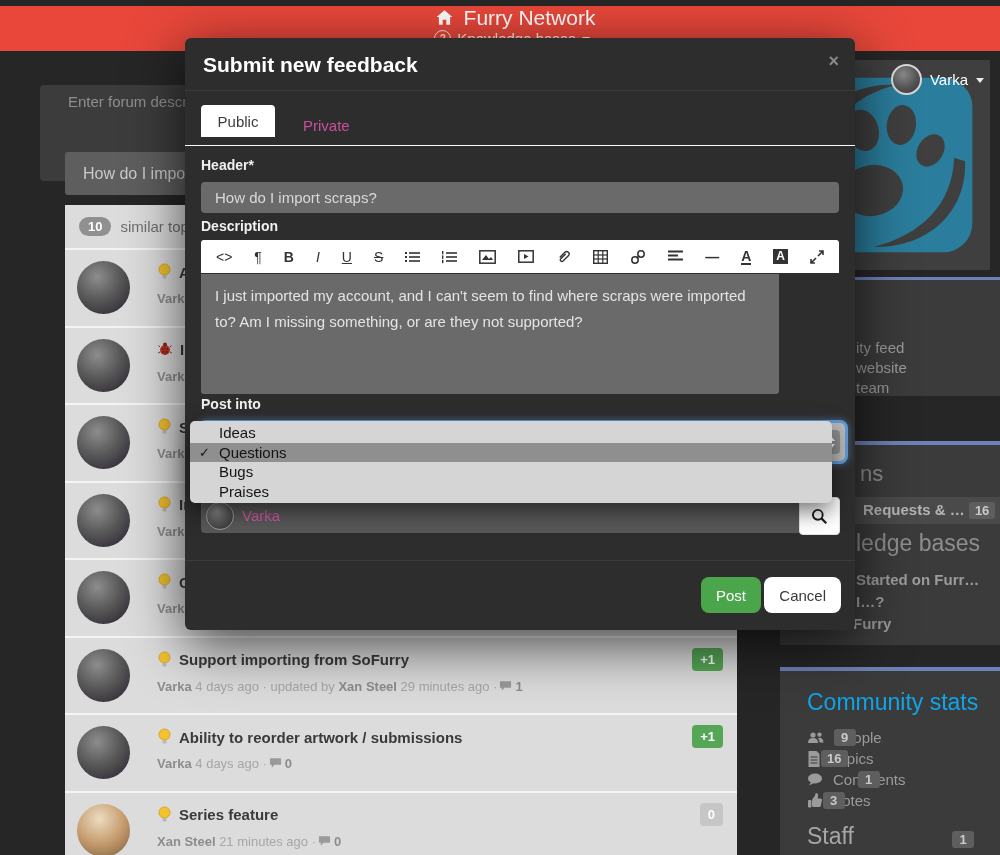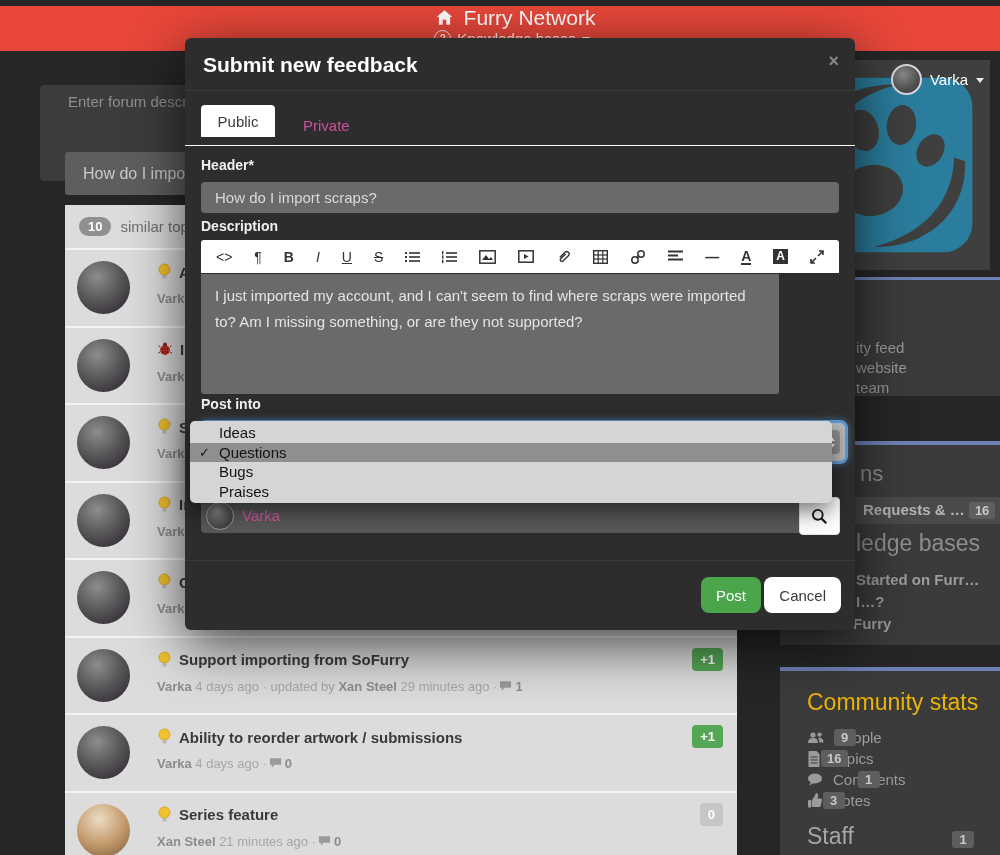--- a/index.html
+++ b/index.html
@@ -274,21 +274,21 @@
     </div>
     <div class="sb-h" style="left:76px;top:85px;font-size:23px">ledge bases</div>
     <div class="kb-item" style="left:76px;top:126px">Started on Furr…</div>
     <div class="kb-item" style="left:76px;top:148px">I…?</div>
     <div class="kb-item" style="left:73px;top:170px">Furry</div>
   </div>
 
   <div class="sb-divider" style="top:667px"></div>
 
   <div class="sb-card" style="top:671px;height:184px">
-    <div class="sb-h" style="left:27px;top:18px;font-size:23px;color:#eab308">Community stats</div>
+    <div class="sb-h" style="left:27px;top:18px;font-size:23px;color:#0ea5e9">Community stats</div>
     <div class="stat-row" style="top:58px">
       <svg width="18" height="14" viewBox="0 0 18 14">
           <circle cx="6" cy="4" r="2.6" fill="#9b9b9b"></circle>
           <path d="M1 12 q0-5 5-5 q5 0 5 5 z" fill="#9b9b9b"></path>
           <circle cx="12.5" cy="3.6" r="2.2" fill="#9b9b9b"></circle>
           <path d="M11 7 q5-1 5.5 4.5 l-4 0 q0-3-1.5-4.5z" fill="#9b9b9b"></path>
         </svg>
       <span>People</span>
       <span class="sb-pill stat-badge">9</span>
     </div>

